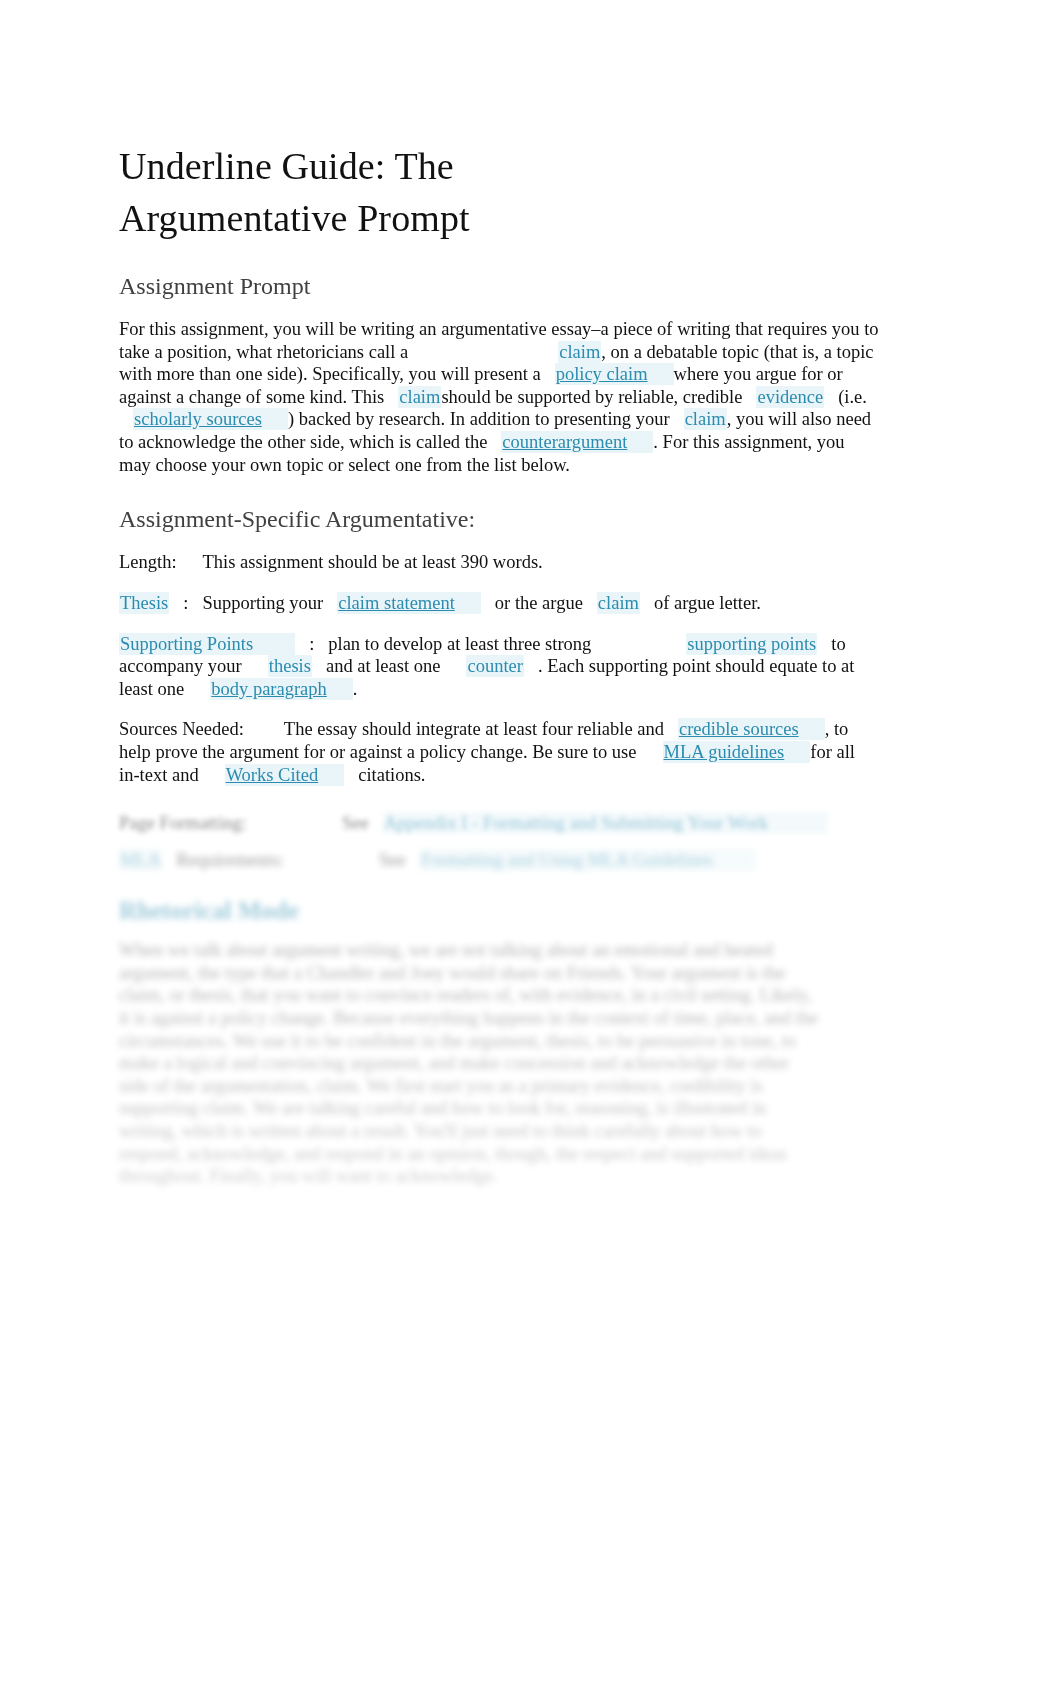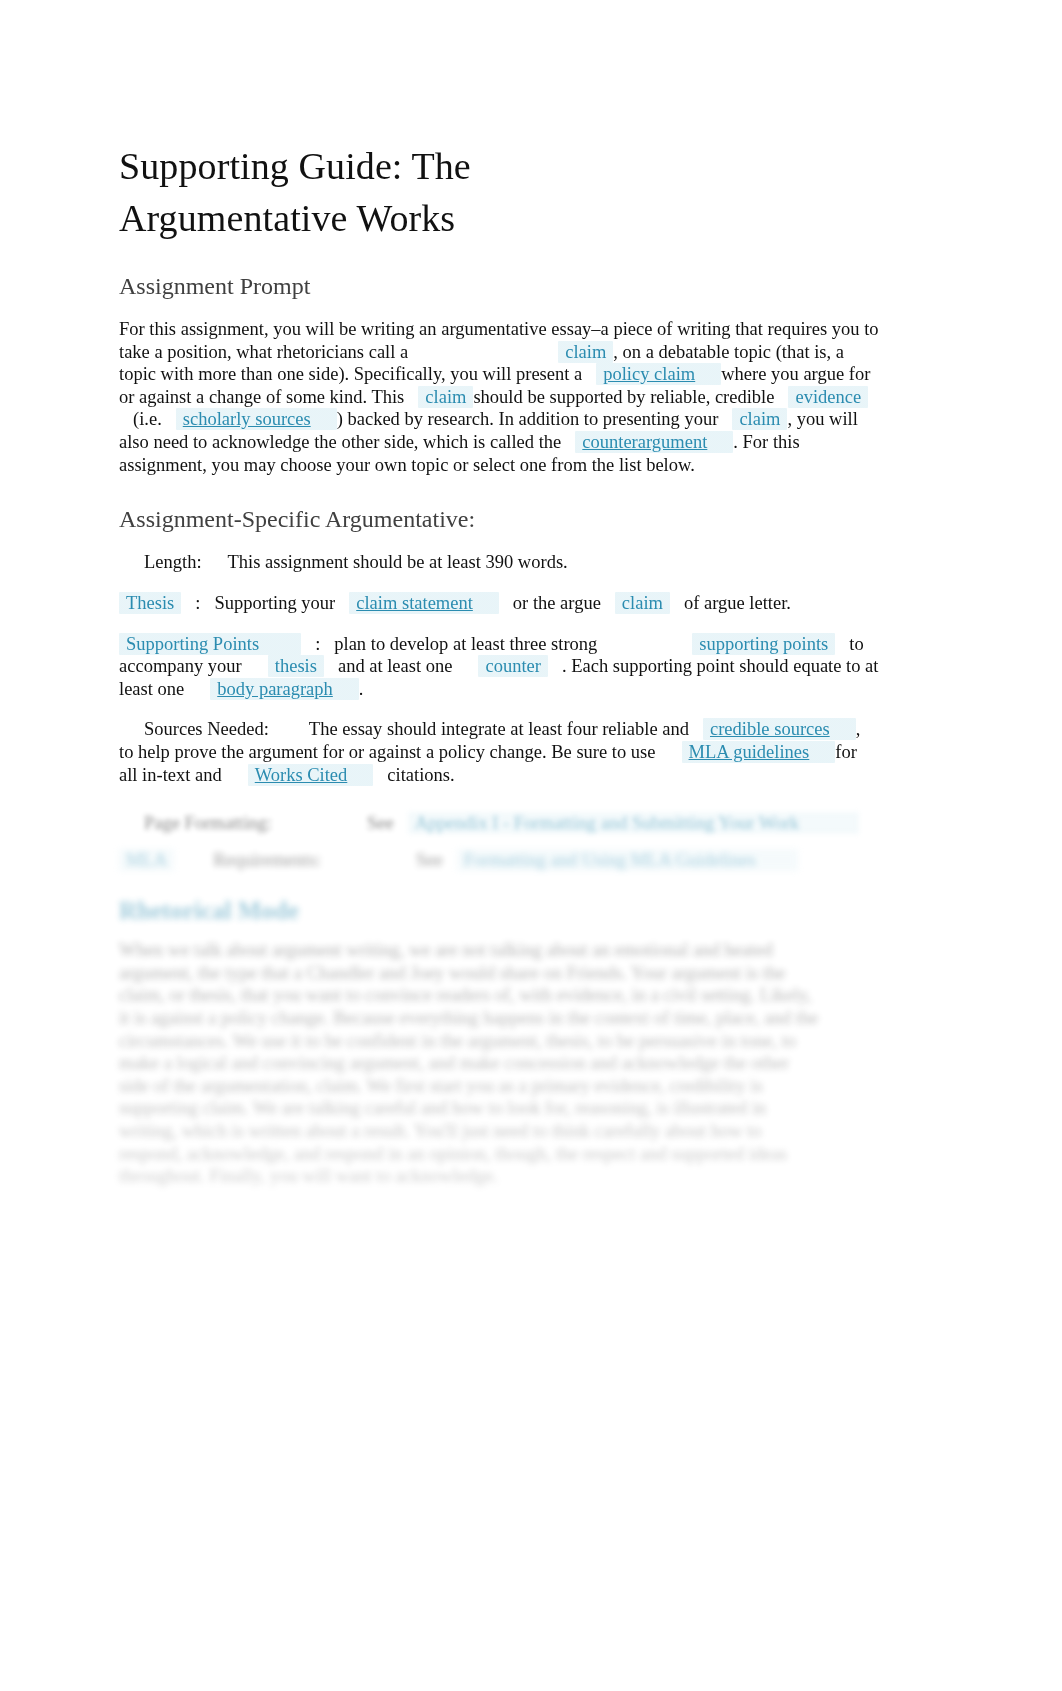--- a/index.html
+++ b/index.html
@@ -69,36 +69,35 @@
     font-size: 18.5px;
     line-height: 22.6px;
     margin: 0 0 18px 0;
     color: #111;
   }
 
   a.lnk {
     color: #2b8cb0;
     text-decoration: none;
     background: linear-gradient(to bottom, rgba(214,236,243,0.55), rgba(214,236,243,0.55));
-    padding: 1px 7px;
+    padding: 1px 1px;
     border-radius: 1px;
   }
   a.lnk.pad-r { padding-right: 26px; text-decoration: underline; }
   a.lnk.pad-r-lg { padding-right: 42px; }
   a.lnk.pad-r-xl { padding-right: 60px; }
 
   .gap-s { display: inline-block; width: 14px; }
   .gap-m { display: inline-block; width: 26px; }
   .gap-l { display: inline-block; width: 40px; }
   .gap-xl { display: inline-block; width: 95px; }
   .gap-xxl { display: inline-block; width: 150px; }
 
   .label-term {
     color: #111;
-    margin-left: 25px;
   }
 
   
   .faded-zone {
     position: absolute;
     left: 119px;
     top: 812px;
     width: 790px;
   }
 
@@ -146,21 +145,21 @@
     pointer-events: none;
   }
 </style>
 </head>
 <body>
 
 <div class="page">
 
   <div class="content">
 
-    <h1 class="doc-title"><span>Supporting Guide: The</span> <span>Argumentative Works</span></h1>
+    <h1 class="doc-title"><span>Underline Guide: The</span> <span>Argumentative Prompt</span></h1>
 
     <h2 class="section-heading">Assignment Prompt</h2>
 
     <p class="body"><span>For this assignment, you will be writing an argumentative essay–a piece of writing that requires you to take a position, what rhetoricians call a</span><span class="gap-xxl"></span><a class="lnk" href="#">claim</a><span>, on a debatable topic (that is, a topic with more than one side). Specifically, you will present a</span><span class="gap-s"></span><a class="lnk pad-r" href="#">policy claim</a><span>where you argue for or against a change of some kind. This</span><span class="gap-s"></span><a class="lnk" href="#">claim</a><span>should be supported by reliable, credible</span><span class="gap-s"></span><a class="lnk" href="#">evidence</a><span class="gap-s"></span><span>(i.e.</span><span class="gap-s"></span><a class="lnk pad-r" href="#">scholarly sources</a><span>) backed by research. In addition to presenting your</span><span class="gap-s"></span><a class="lnk" href="#">claim</a><span>, you will also need to acknowledge the other side, which is called the</span><span class="gap-s"></span><a class="lnk pad-r" href="#">counterargument</a><span>. For this assignment, you may choose your own topic or select one from the list below.</span></p>
 
     <h2 class="section-heading tight">Assignment-Specific Argumentative:</h2>
 
     <p class="req-line"><span class="label-term">Length:</span><span class="gap-m"></span><span>This assignment should be at least 390 words.</span></p>
 
     <p class="req-line"><a class="lnk" href="#">Thesis</a><span class="gap-s"></span><span>:</span><span class="gap-s"></span><span>Supporting your</span><span class="gap-s"></span><a class="lnk pad-r" href="#">claim statement</a><span class="gap-s"></span><span>or the argue</span><span class="gap-s"></span><a class="lnk" href="#">claim</a><span class="gap-s"></span><span>of argue letter.</span></p>

